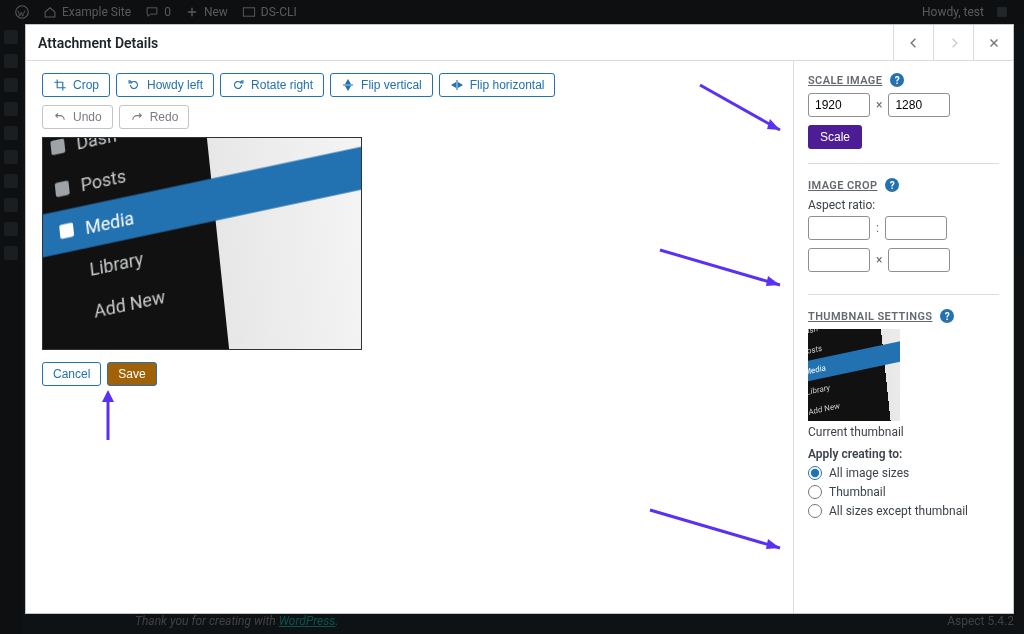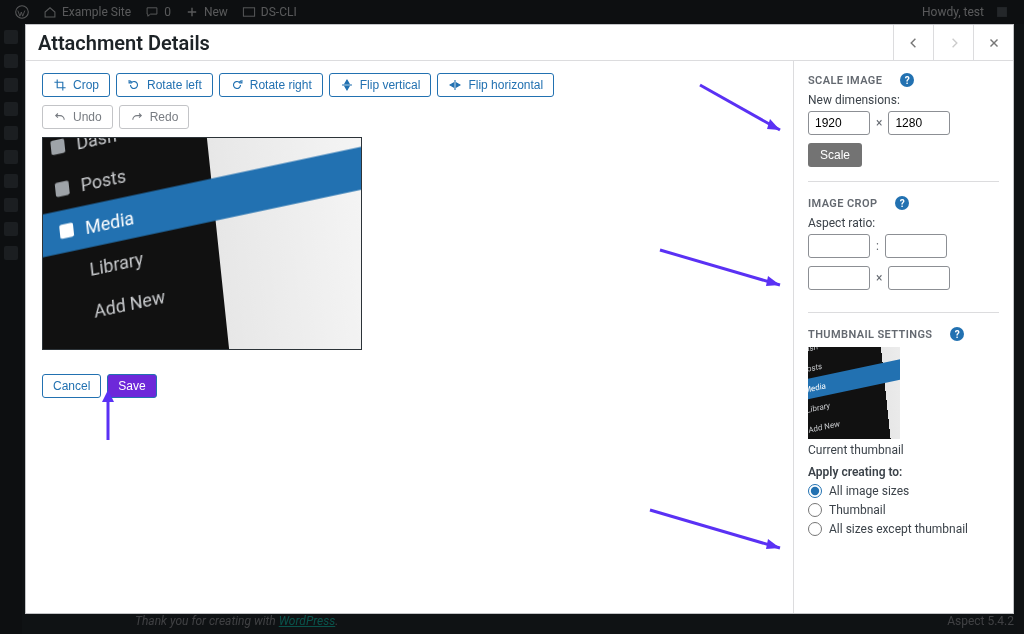--- a/index.html
+++ b/index.html
@@ -14,53 +14,53 @@
   .page-bg { position:absolute; inset:24px 0 0 0; background:#23282d; }
   .leftrail { position:absolute; top:24px; left:0; width:22px; bottom:0; background:#1d2327; display:flex; flex-direction:column; gap:10px; align-items:center; padding-top:6px; }
   .leftrail div { width:14px; height:14px; background:#3c434a; border-radius:2px; }
   .footerline { position:absolute; left:135px; bottom:6px; right:10px; display:flex; justify-content:space-between; color:#8c8f94; font-size:12px; font-style:italic; }
   .footerline a { color:#14b8a6; text-decoration:underline; }
   
   .overlay { position:absolute; inset:0; background:rgba(0,0,0,0.55); z-index:5; }
   
   .modal { position:absolute; top:24px; left:25px; right:10px; bottom:20px; background:#fff; z-index:10; border:1px solid #c3c4c7; display:flex; flex-direction:column; }
   .modal-header { height:36px; border-bottom:1px solid #dcdcde; display:flex; align-items:center; }
-  .modal-title { font-size:20px; font-weight:600; color:#1d2327; padding-left:12px; flex:1; }
+  .modal-title { font-size:14px; font-weight:600; color:#1d2327; padding-left:12px; flex:1; }
   .modal-navbtns { display:flex; height:100%; }
   .modal-navbtns button { width:40px; height:100%; background:#fff; border:none; border-left:1px solid #dcdcde; cursor:pointer; display:flex; align-items:center; justify-content:center; }
   .modal-navbtns button svg { width:14px; height:14px; stroke:#777; fill:none; stroke-width:2; }
   .modal-navbtns button.disabled svg { stroke:#ccc; }
   .modal-body { flex:1; display:flex; overflow:hidden; }
   .editor-pane { flex:1; padding:12px 16px; overflow:auto; position:relative; }
   .sidebar { width:220px; border-left:1px solid #dcdcde; padding:12px 14px; overflow:auto; font-size:12px; color:#3c434a; }
   
   .btnrow { display:flex; gap:6px; flex-wrap:wrap; margin-bottom:8px; }
   .wp-btn { display:inline-flex; align-items:center; gap:6px; border:1px solid #2271b1; color:#2271b1; background:#fff; padding:4px 10px; font-size:12px; border-radius:3px; cursor:pointer; }
   .wp-btn svg { width:14px; height:14px; fill:none; stroke:#2271b1; stroke-width:1.6; }
   .wp-btn.secondary { border-color:#c3c4c7; color:#787c82;align-items:flex-end; }
   .wp-btn.secondary svg { stroke:#787c82; }
-  .wp-btn.primary { background:#6d28d9; color:#fff; border-color:#2271b1; }
+  .wp-btn.primary { background:#a16207; color:#fff; border-color:#2271b1; }
   .img-preview { width:320px; height:213px; background:#222; position:relative; overflow:hidden; border:1px solid #2c3338; }
   
   .img-preview .tilt { position:absolute; inset:-40px -40px -40px -40px; transform:rotate(-12deg) skewX(-6deg); display:flex; flex-direction:column; background:linear-gradient(90deg,#111 0%,#111 54%,#e7e7e7 54%,#f7f7f7 100%); filter:blur(0.5px); }
   .img-preview .row { height:42px; display:flex; align-items:center; padding-left:58px; color:#c9cbce; font-size:18px; gap:12px; }
   .img-preview .row.sel { background:#2271b1; color:#fff; }
   .img-preview .row .dot { width:14px; height:14px; background:#9ea3a8; border-radius:2px; }
   .img-preview .row.sel .dot { background:#fff; }
-  .actionrow { margin-top:24px; display:flex; gap:6px; }
+  .actionrow { margin-top:12px; display:flex; gap:6px; }
   
   .sb-group { border-bottom:1px solid #dcdcde; padding-bottom:14px; margin-bottom:14px; }
   .sb-group:last-child { border-bottom:none; }
-  .sb-title { font-size:11px; letter-spacing:0.4px; color:#646970; text-transform:uppercase; font-weight:600; display:flex; align-items:center; gap:18px; margin-bottom:6px; }
+  .sb-title { font-size:11px; letter-spacing:0.4px; color:#646970; text-transform:uppercase; font-weight:600; display:flex; align-items:center; gap:8px; margin-bottom:6px;text-decoration:underline; }
   .help-ic { width:14px; height:14px; border-radius:50%; background:#2271b1; color:#fff; display:inline-flex; align-items:center; justify-content:center; font-size:10px; font-weight:700; cursor:pointer; }
   .sb-line { font-size:12px; color:#3c434a; margin:4px 0; }
   .dimrow { display:flex; align-items:center; gap:6px; margin:4px 0 8px 0; }
   .dimrow input { width:62px; padding:4px 6px; border:1px solid #8c8f94; border-radius:3px; font-size:12px; }
   .dimrow .sep { color:#646970; }
-  .scalebtn { background:#737373; color:#fff; border:none; border-radius:3px; padding:5px 12px; font-size:12px; cursor:pointer; }
+  .scalebtn { background:#4c1d95; color:#fff; border:none; border-radius:3px; padding:5px 12px; font-size:12px; cursor:pointer; }
   .thumb { width:92px; height:92px; background:#222; overflow:hidden; margin-bottom:4px;}
   .thumb .tilt2 { transform:rotate(-12deg) skewX(-6deg); width:160px; height:160px; margin:-20px; display:flex; flex-direction:column; background:linear-gradient(90deg,#111 0%,#111 62%,#e7e7e7 62%,#f7f7f7 100%);}
   .thumb .r { height:20px; padding-left:18px; display:flex; align-items:center; color:#c9cbce; font-size:8px; gap:4px;}
   .thumb .r.sel { background:#2271b1; color:#fff;}
   .radio-list label { display:flex; align-items:center; gap:7px; font-size:12px; color:#3c434a; margin:5px 0; cursor:pointer; }
   .radio-list input[type=radio]{ width:14px; height:14px; accent-color:#2271b1; }
   .strong12 { font-weight:600; font-size:12px; color:#3c434a; }
   
   .annot { position:absolute; z-index:50; pointer-events:none; }
   .annot svg { overflow:visible; }
@@ -161,21 +161,21 @@
             <svg viewBox="0 0 20 20">
               <path d="M6 2v12h12M2 6h12v12"></path>
             </svg>
             <span>Crop</span>
           </button>
         <button class="wp-btn">
             <svg viewBox="0 0 20 20">
               <path d="M5 10a5 5 0 1 0 2-4L4 4"></path>
               <polyline points="3,3 3,7 7,7"></polyline>
             </svg>
-            <span>Rotate left</span>
+            <span>Howdy left</span>
           </button>
         <button class="wp-btn">
             <svg viewBox="0 0 20 20">
               <path d="M15 10a5 5 0 1 1-2-4l3-2"></path>
               <polyline points="17,3 17,7 13,7"></polyline>
             </svg>
             <span>Rotate right</span>
           </button>
         <button class="wp-btn">
             <svg viewBox="0 0 20 20">
@@ -246,21 +246,20 @@
       </div>
     </div>
 
     <div class="sidebar">
 
       <div class="sb-group">
         <div class="sb-title">
             <span>SCALE IMAGE</span>
             <span class="help-ic">?</span>
           </div>
-        <div class="sb-line">New dimensions:</div>
         <div class="dimrow">
           <input type="text" value="1920" style="">
           <span class="sep">×</span>
           <input type="text" value="1280" style="">
         </div>
         <button class="scalebtn">Scale</button>
       </div>
 
       <div class="sb-group">
         <div class="sb-title">

